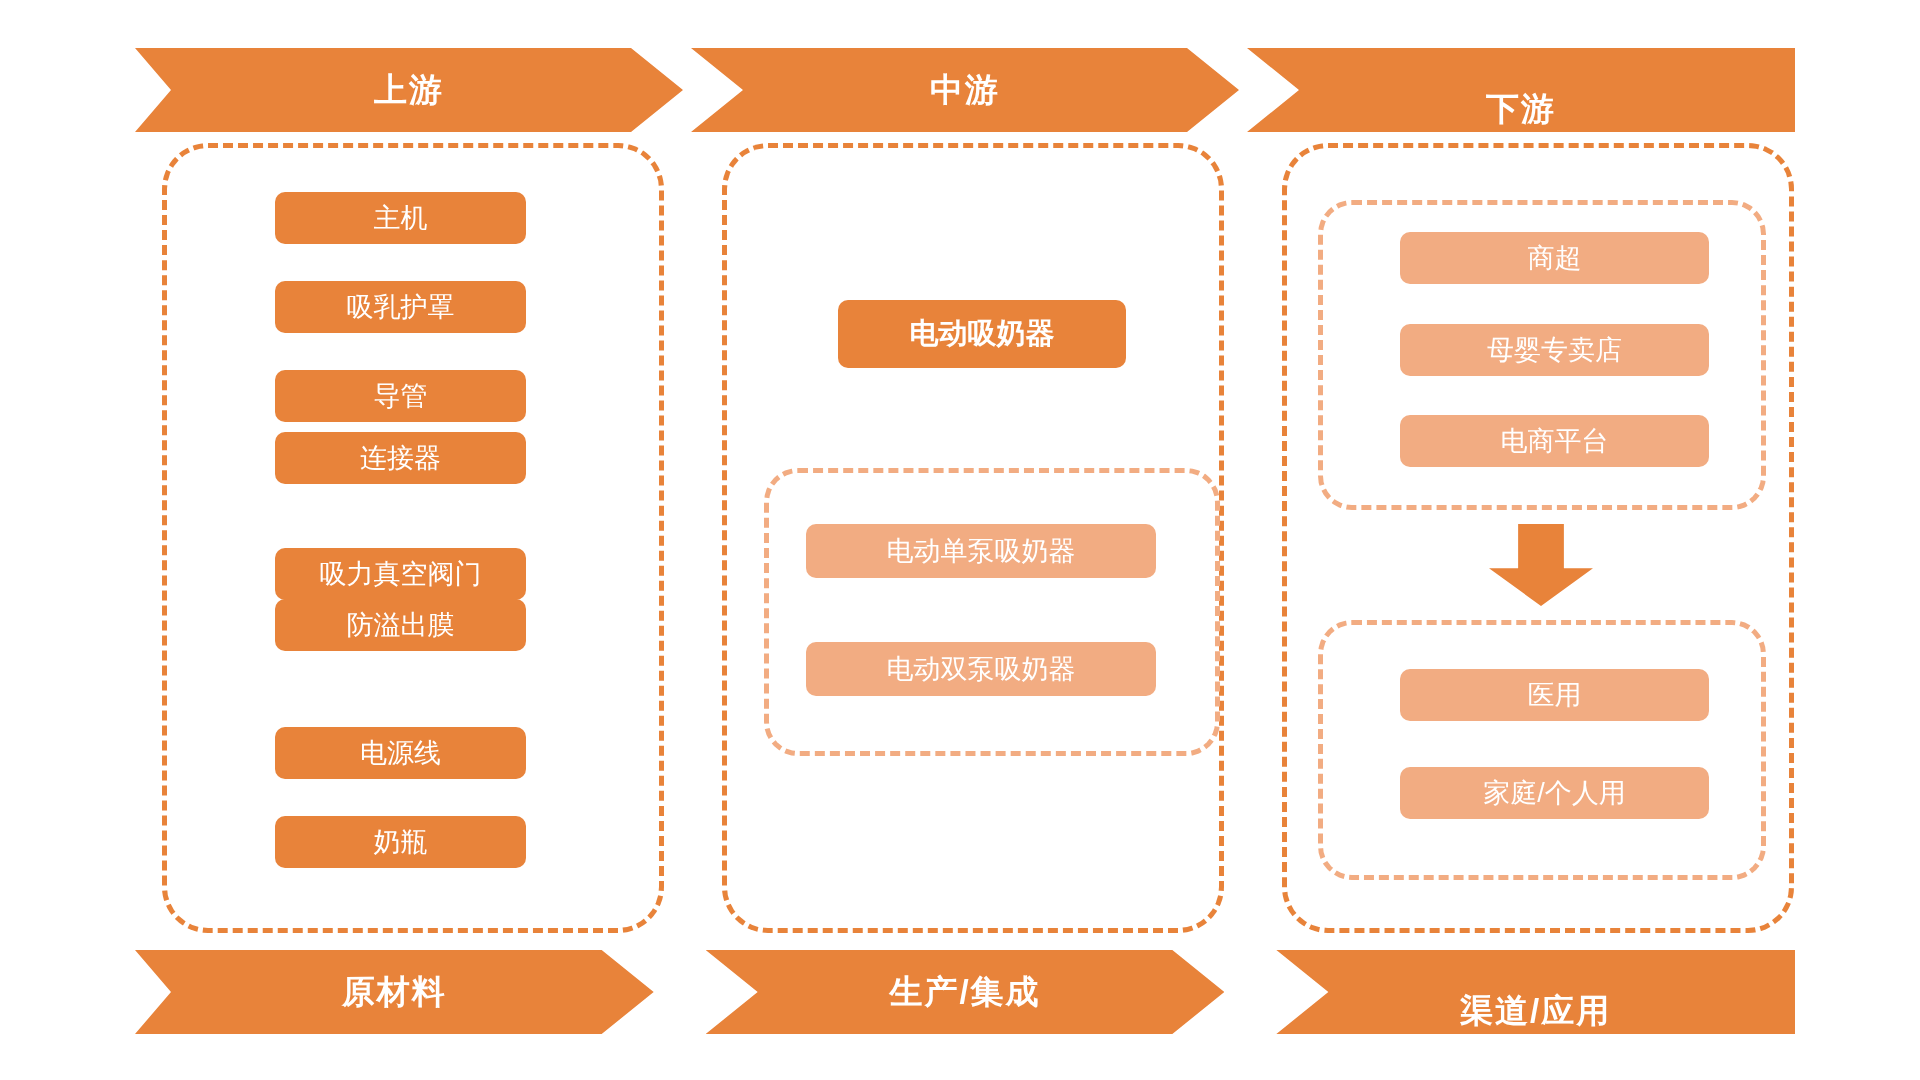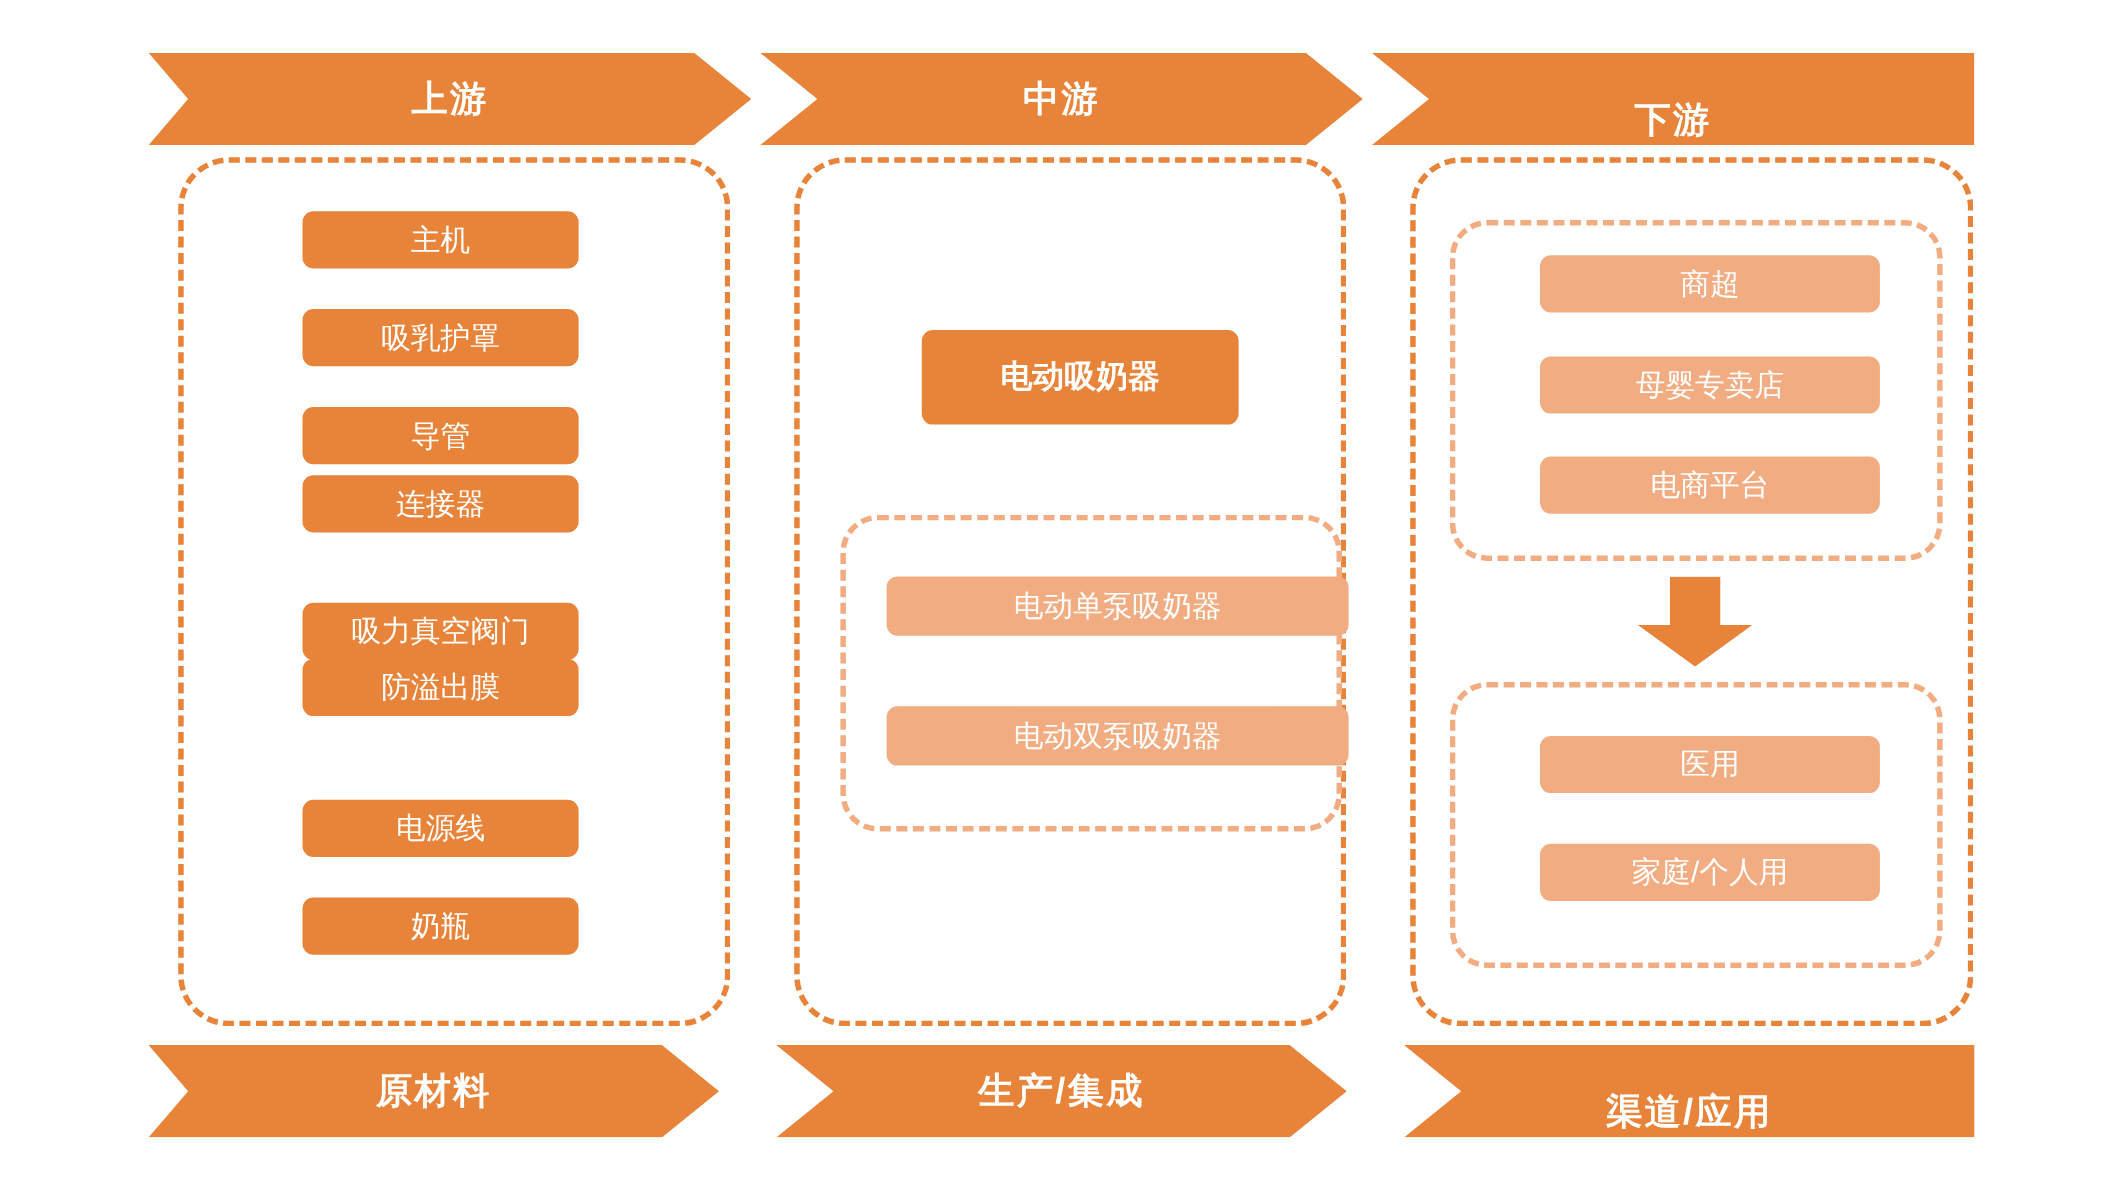--- a/index.html
+++ b/index.html
@@ -94,41 +94,41 @@
     width: 251px;
     height: 52px;
     font-size: 27px;
   }
 
   
   .mid-main {
     left: 838px;
     top: 300px;
     width: 288px;
-    height: 86px;
+    height: 68px;
     font-size: 29px;
     font-weight: bold;
   }
 
   
   .inner-box {
     position: absolute;
     border: 5px dashed #F2AC82;
     border-radius: 34px;
     box-sizing: border-box;
   }
   .inner-box.mid-inner {
     left: 764px;
     top: 468px;
     width: 456px;
     height: 288px;
   }
   .mid-sub {
     left: 806px;
-    width: 420px;
+    width: 350px;
     height: 54px;
     font-size: 27px;
     text-align: center;
   }
 
   
   .inner-box.down-top {
     left: 1318px;
     top: 200px;
     width: 448px;

